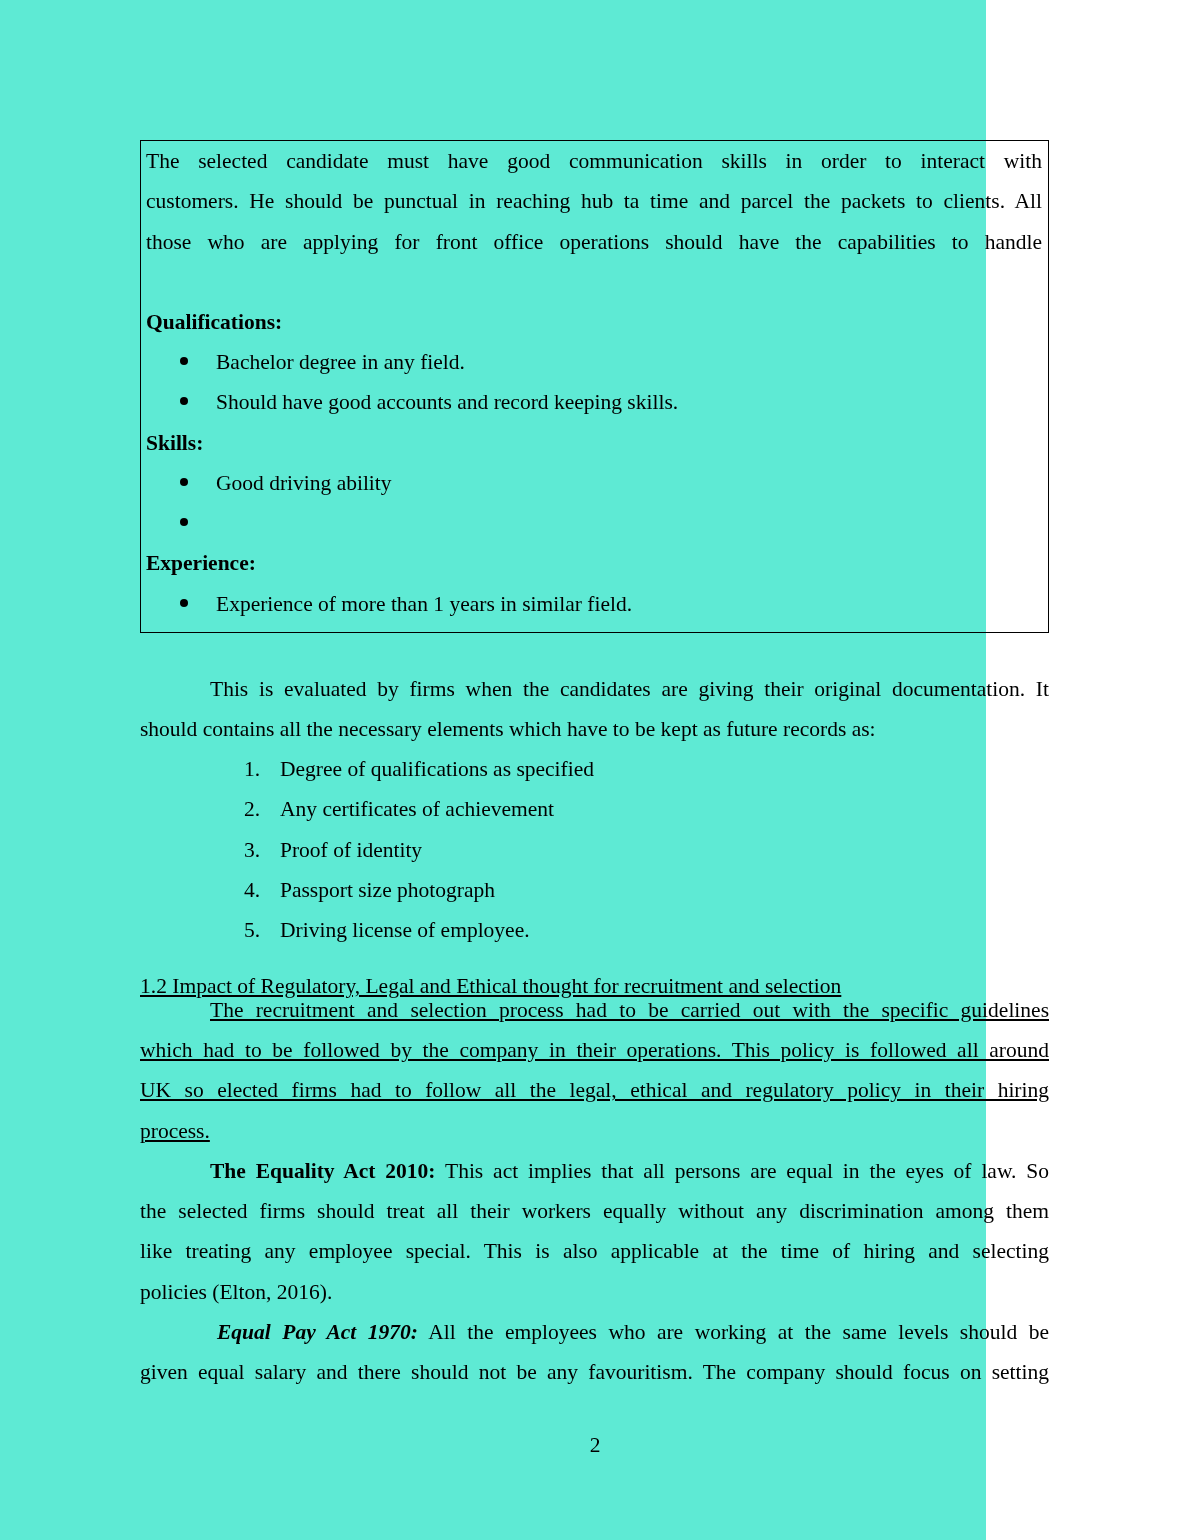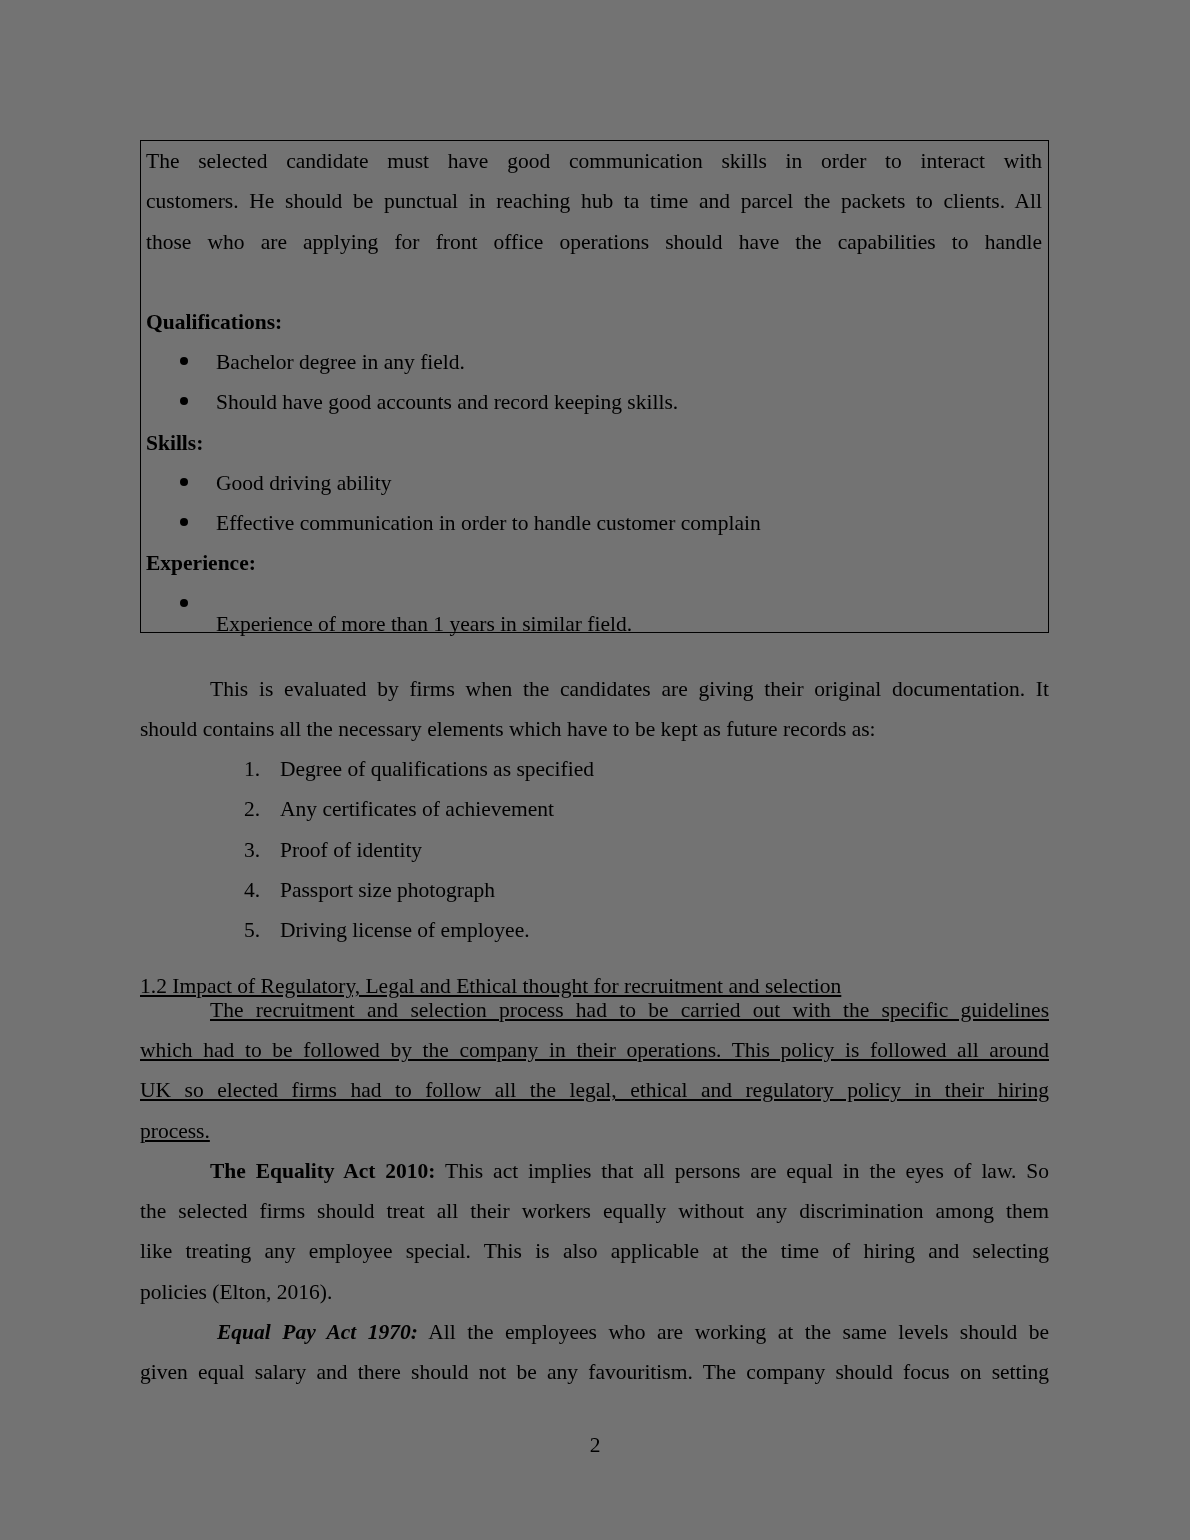--- a/index.html
+++ b/index.html
@@ -1,18 +1,18 @@
 <!DOCTYPE html>
 <html><head>
 <meta charset="utf-8">
 <style>
   html, body { margin: 0; padding: 0; background: #ffffff; }
   body { width: 1190px; height: 1540px; position: relative; overflow: hidden;
          font-family: "Liberation Serif", serif; color: #000; font-size: 21.5px; }
-  .page { position: absolute; left: 0; top: 0; width: 1190px; height: 1540px; background: #737373; }
+  .page { position: absolute; left: 0; top: 0; width: 986px; height: 1540px; background: #5eead4; }
   .box { position: absolute; left: 140px; top: 140px; width: 909px; height: 493px;
          border: 1px solid #000; box-sizing: border-box; padding: 0 5px; }
   .box .para { position: absolute; left: 5px; right: 6px; top: 0; line-height: 40.3px; }
   .box .para .jl { display: block; text-align: justify; text-align-last: justify; height: 40.3px; }
   .box .para .ll { display: block; height: 40.3px; }
   .bold { font-weight: bold; }
   .bullet { position: absolute; width: 8px; height: 8px; border-radius: 50%; background: #000; }
   .abs { position: absolute; white-space: nowrap; line-height: 40px; }
   .body-para { position: absolute; left: 140px; width: 909px; line-height: 40.2px; }
   .body-para .jl { display: block; text-align: justify; text-align-last: justify; height: 40.2px; }
@@ -36,25 +36,24 @@
     <div class="abs bold" style="left:5px; top:161px;">Qualifications:</div>
     <span class="bullet" style="left:39px; top:216px;"></span>
     <div class="abs" style="left:75px; top:201px;">Bachelor degree in any field.</div>
     <span class="bullet" style="left:39px; top:256px;"></span>
     <div class="abs" style="left:75px; top:241px;">Should have good accounts and record keeping skills.</div>
 
     <div class="abs bold" style="left:5px; top:282px;text-align:right;">Skills:</div>
     <span class="bullet" style="left:39px; top:337px;"></span>
     <div class="abs" style="left:75px; top:322px;">Good driving ability</div>
     <span class="bullet" style="left:39px; top:377px;"></span>
-    <div class="abs" style="left:75px; top:362px;">Effective communication in order to handle customer complain</div>
 
     <div class="abs bold" style="left:5px; top:402px;">Experience:</div>
     <span class="bullet" style="left:39px; top:458px;"></span>
-    <div class="abs" style="left:75px; top:443px;margin-top:20px;">Experience of more than 1 years in similar field.</div>
+    <div class="abs" style="left:75px; top:443px;">Experience of more than 1 years in similar field.</div>
   </div>
 
   <div class="body-para" style="top:669px;">
     <span class="jl indent">This is evaluated by firms when the candidates are giving their original documentation. It</span>
     <span class="ll">should contains all the necessary elements which have to be kept as future records as:</span>
   </div>
 
   <div>
     <div class="abs" style="left:244px; top:749px;">1.</div>
     <div class="abs" style="left:280px; top:749px;">Degree of qualifications as specified</div>

